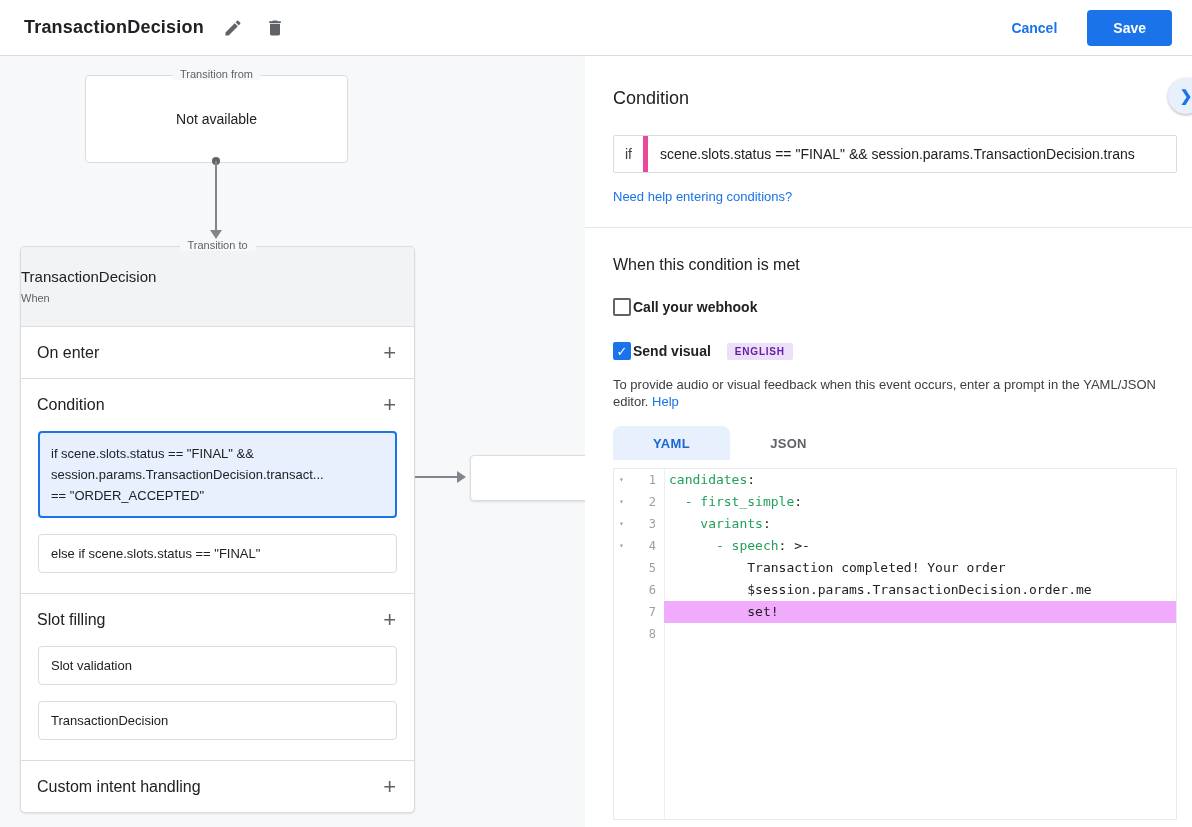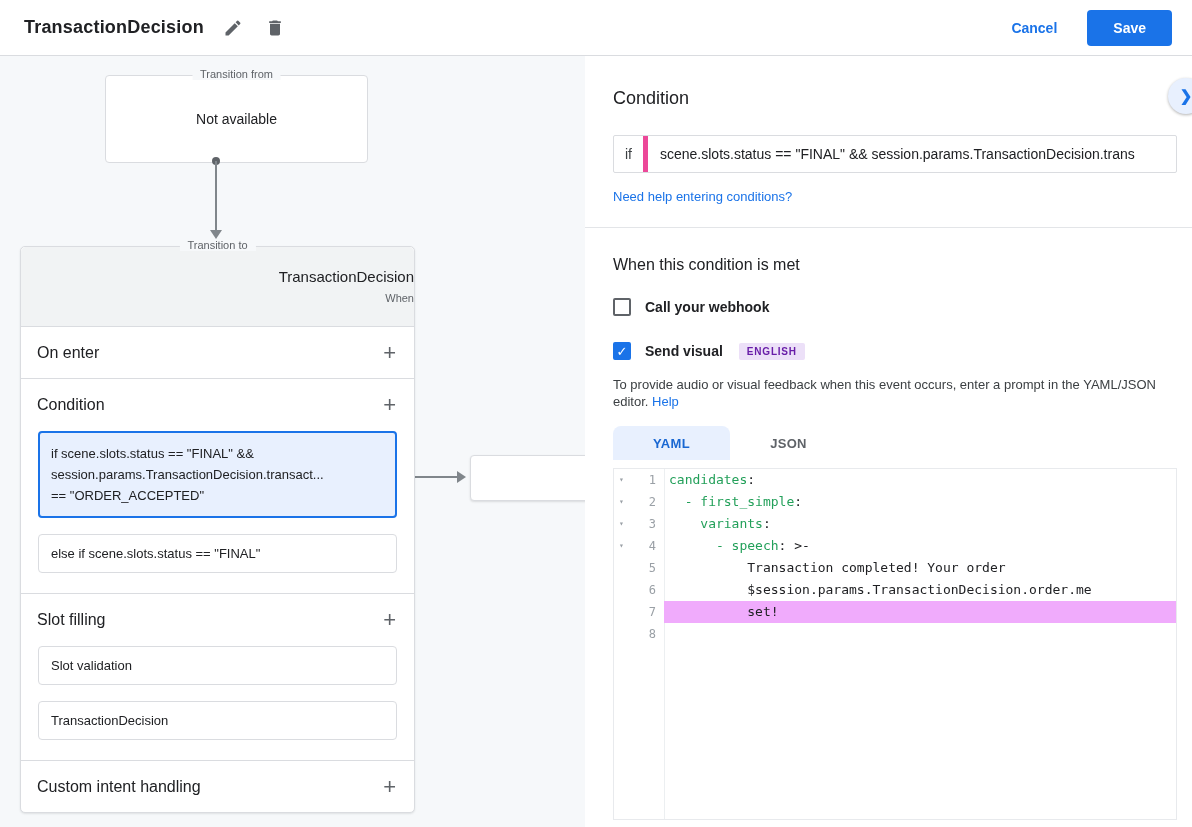--- a/index.html
+++ b/index.html
@@ -26,21 +26,21 @@
     background: #1a73e8; color: #fff; font-weight: 700; font-size: 14px;
     border: none; border-radius: 4px; height: 36px; padding: 0 26px;
     cursor: pointer; font-family: inherit;
   }
 
   
   .canvas { position: absolute; top: 56px; left: 0; width: 585px; height: 771px; background: #f6f8fa; z-index: 1; }
 
   .tf-box {
     position: absolute; left: 85px; top: 19px; width: 263px; height: 88px;
-    background: #fff; border: 1px solid #dadce0; border-radius: 4px; margin-left: 20px;
+    background: #fff; border: 1px solid #dadce0; border-radius: 4px;
   }
   .float-label {
     position: absolute; top: -8px; left: 50%; transform: translateX(-50%);
     background: #f6f8fa; padding: 0 8px; font-size: 11px; color: #5f6368; white-space: nowrap;
   }
   .tf-value {
     position: absolute; top: 50%; left: 0; right: 0; transform: translateY(-50%);
     text-align: center; font-size: 14px; color: #202124;
   }
 
@@ -63,21 +63,21 @@
     box-shadow: 0 1px 2px rgba(60,64,67,.15);
   }
 
   .scene-card {
     position: absolute; left: 20px; top: 190px; width: 395px;
     background: #fff; border: 1px solid #dadce0; border-radius: 5px;
     box-shadow: 0 1px 2px rgba(60,64,67,.12);
   }
   .scene-header {
     position: relative; background: #f1f3f4; border-bottom: 1px solid #dadce0;
-    border-radius: 5px 5px 0 0; height: 80px; text-align: right; padding-top: 21px;
+    border-radius: 5px 5px 0 0; height: 80px; text-align: left; padding-top: 21px;
   }
   .scene-name { font-size: 15px; color: #202124; }
   .scene-type { font-size: 11px; color: #5f6368; margin-top: 7px; }
 
   .section { border-top: 1px solid #dadce0; }
   .section.no-top { border-top: none; }
   .section-title-row { display: flex; align-items: center; justify-content: space-between; padding: 16px 16px 15px 16px; }
   .section-title { font-size: 16px; color: #202124; }
   .plus-icon { font-size: 22px; line-height: 20px; color: #5f6368; cursor: pointer; padding: 0 2px; }
 
@@ -119,21 +119,21 @@
   .panel-divider { height: 1px; background: #e3e5e8; margin: 22px 0 0 -28px; }
 
   .when-title { font-size: 16px; color: #202124; margin-top: 28px; font-weight: 400; }
   .check-row { display: flex; align-items: center; margin-top: 24px; }
   .check-row.second { margin-top: 26px; }
   .checkbox { width: 18px; height: 18px; border: 2px solid #5f6368; border-radius: 2px; cursor: pointer; flex-shrink: 0; }
   .checkbox.checked {
     background: #1a73e8; border-color: #1a73e8; color: #fff;
     display: flex; align-items: center; justify-content: center; font-size: 13px;
   }
-  .check-label { margin-left: 14px; font-size: 14px; font-weight: 700; color: #202124; }
+  .check-label { margin-left: 2px; font-size: 14px; font-weight: 700; color: #202124; }
   .lang-badge {
     margin-left: 16px; background: #ece0f8; color: #681da8; font-size: 10px;
     font-weight: 700; letter-spacing: .8px; padding: 3px 8px; border-radius: 2px;
   }
   .desc { margin: 16px 20px 0 0; font-size: 13px; color: #3c4043; line-height: 17px; max-width: 552px; }
   .desc .inline-link { color: #1a73e8; cursor: pointer; }
 
   .tabs { display: flex; margin-top: 16px; }
   .tab {
     width: 117px; height: 34px; display: flex; align-items: center; justify-content: center;

